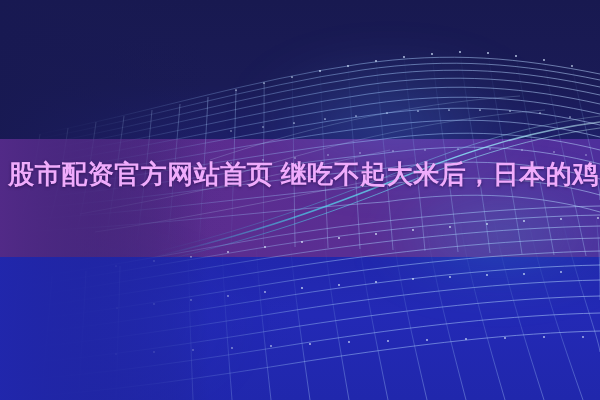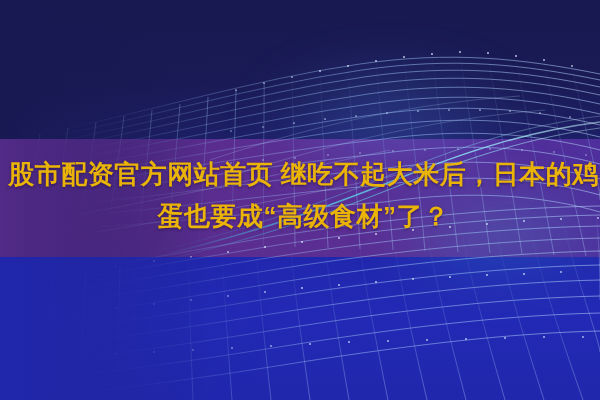--- a/index.html
+++ b/index.html
@@ -117,21 +117,21 @@
     pointer-events: none;
   }
 
   
   .headline {
     position: absolute;
     left: 0;
     right: 0;
     top: 153px;
     text-align: center;
-    color: #eab308;
+    color: #f0abfc;
     font-weight: 700;
     font-size: 26px;
     line-height: 42px;
     letter-spacing: 0.5px;
     white-space: nowrap;
     text-shadow: 0 1px 3px rgba(20,8,50,.55);
     margin-left: 7px;
   }
   .headline .line {
     display: block;
@@ -354,16 +354,15 @@
   <div class="glow glow-a"></div>
   <div class="glow glow-b"></div>
   <div class="glow glow-c"></div>
 
   <div class="fade-left"></div>
   <div class="fade-left-band"></div>
   <div class="fade-left-low"></div>
 
   <div class="headline">
     <span class="line">股市配资官方网站首页 继吃不起大米后，日本的鸡</span>
-    <span class="line">蛋也要成“高级食材”了？</span>
   </div>
 
 </div>
 
 </body></html>

